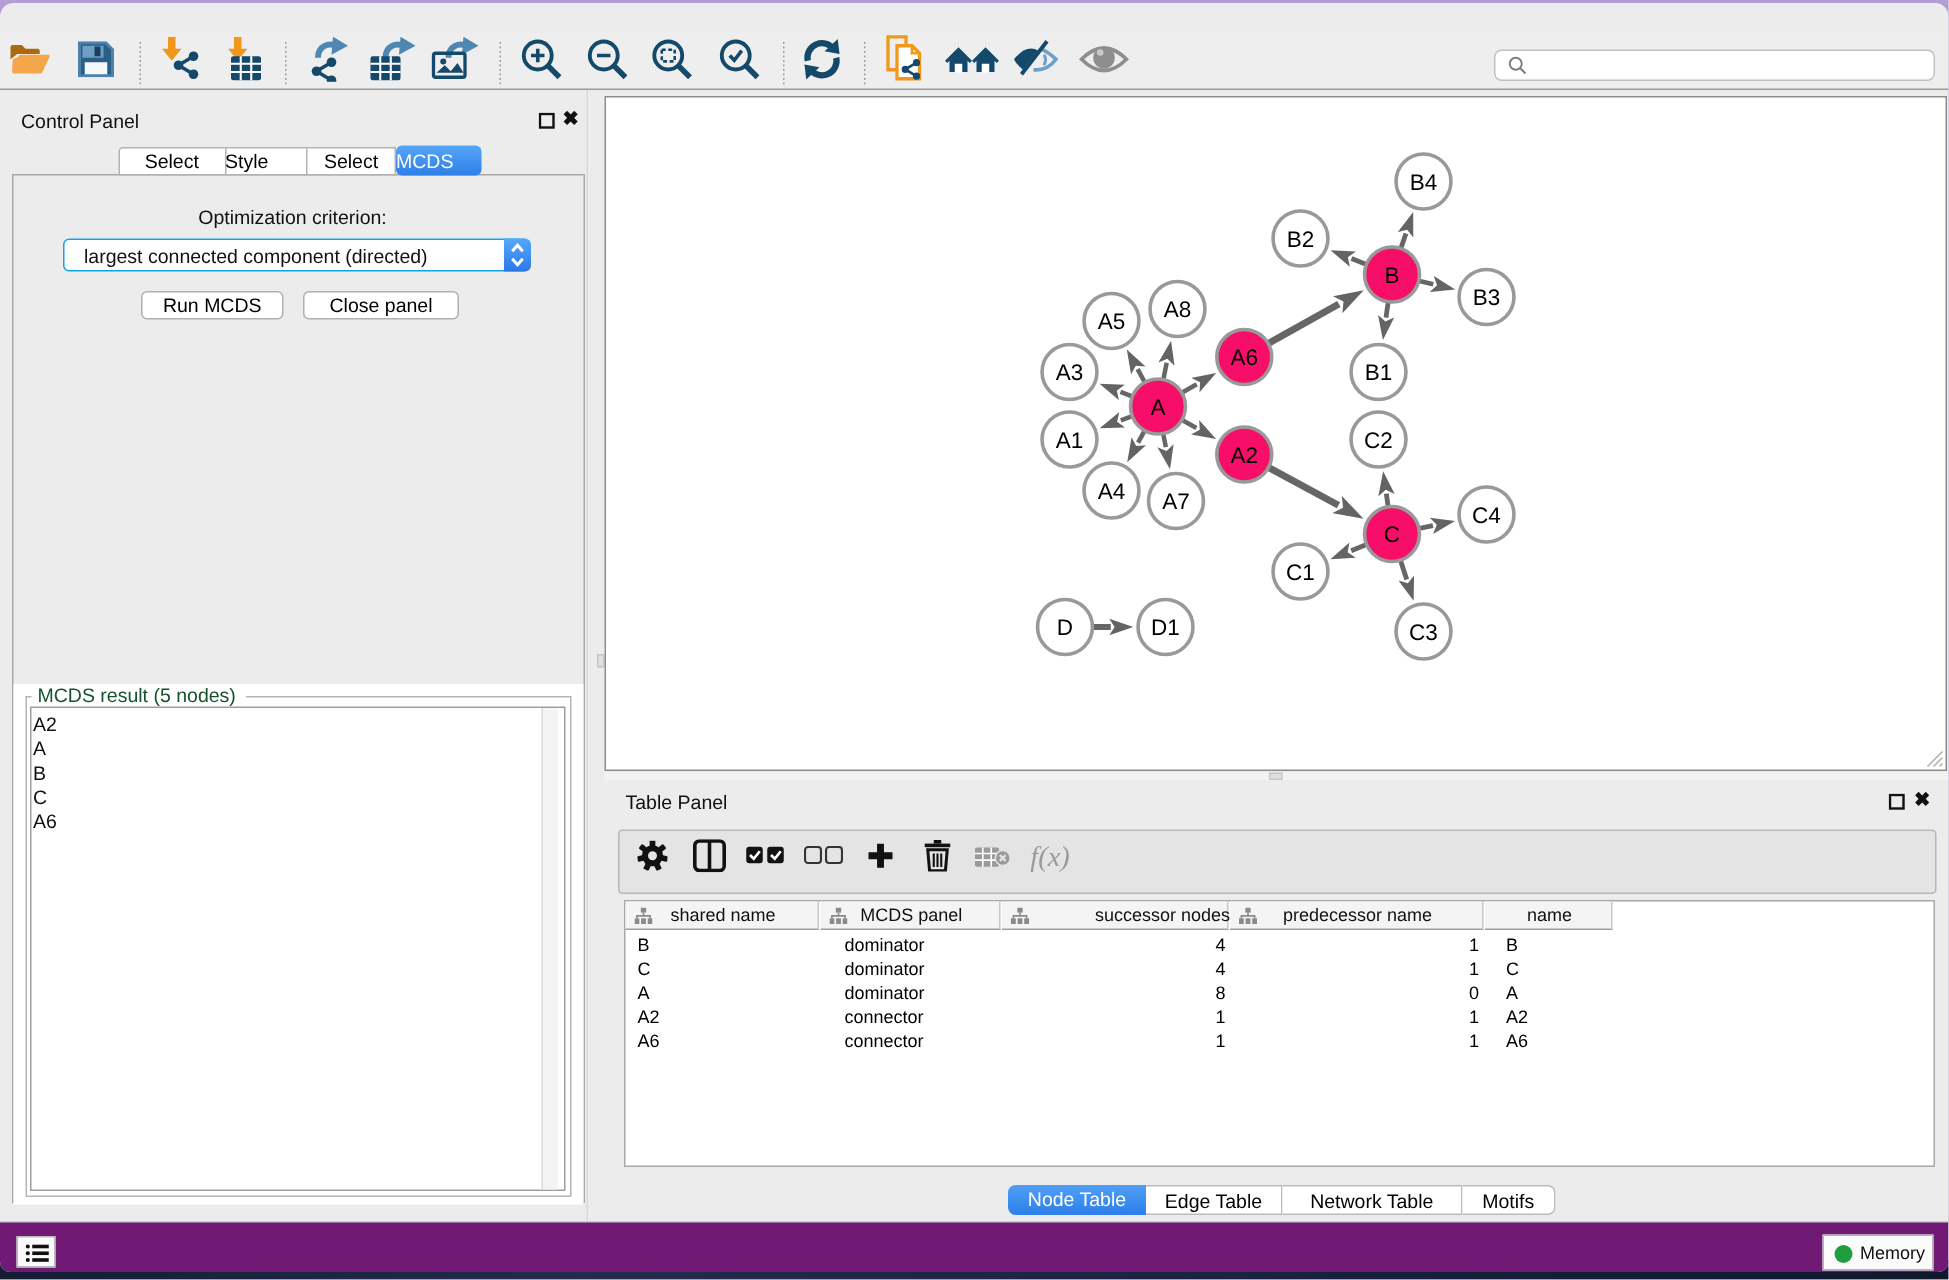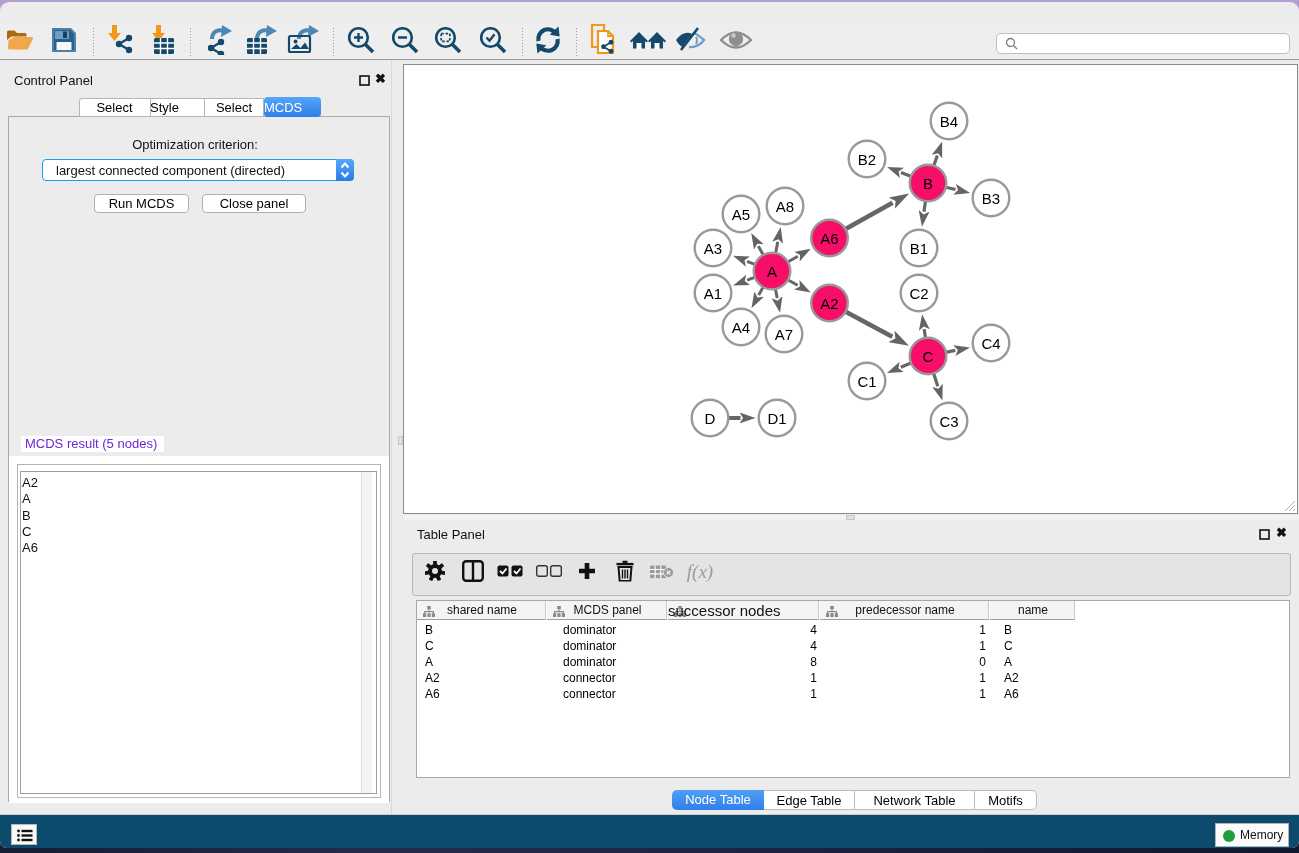--- a/index.html
+++ b/index.html
@@ -168,21 +168,21 @@
       <svg width="18" height="22" viewBox="0 0 18 22">
             <path d="M5.5 8.5 L9 4.5 L12.5 8.5 M5.5 13.5 L9 17.5 L12.5 13.5" stroke="#fff" stroke-width="2" fill="none"></path>
           </svg>
     </div>
   </div>
   <div class="abs" style="left:94px;top:134px;width:95px;height:19px;background:#fff;border:1px solid #b0b0b0;border-radius:4px;text-align:center;line-height:18px;font-size:13px">Run MCDS</div>
   <div class="abs" style="left:202px;top:134px;width:104px;height:19px;background:#fff;border:1px solid #b0b0b0;border-radius:4px;text-align:center;line-height:18px;font-size:13px">Close panel</div>
 
   <div class="abs" style="left:9px;top:396px;width:380px;height:347px;background:#fff"></div>
   <div class="abs" style="left:17px;top:404px;width:364px;height:334px;border:1px solid #b5b5b5"></div>
-  <div class="abs" style="left:21px;top:376px;width:143px;height:16px;background:#fff;font-size:13px;color:#6d28d9;padding-left:4px">MCDS result (5 nodes)</div>
+  <div class="abs" style="left:21px;top:396px;width:143px;height:16px;background:#fff;font-size:13px;color:#14532d;padding-left:4px">MCDS result (5 nodes)</div>
   <div class="abs" style="left:20px;top:411px;width:357px;height:323px;background:#fff;border:1px solid #9e9e9e"></div>
   <div class="abs" style="left:361px;top:412px;width:11px;height:321px;background:#f4f4f4;border-left:1px solid #dcdcdc"></div>
   <div class="abs" style="left:22px;top:415px;font-size:13px;line-height:16.3px;color:#111">A2<br>A<br>B<br>C<br>A6</div>
 </div>
 
 <div class="abs" style="left:391px;top:58px;width:12px;height:754px;background:#ececec;border-left:1px solid #d9d9d9"></div>
 <div class="abs" style="left:398px;top:434px;width:5px;height:9px;background:#e0e0e0;border:1px solid #c6c6c6"></div>
 
 <div class="abs" style="left:403px;top:62px;width:895px;height:450px;border:1px solid #8b8b8b;background:#fff">
   <div class="abs" style="left:0;top:22px;width:893px;height:427px">
@@ -349,21 +349,21 @@
 <div style="position:absolute;left:668px;top:599px;width:151px;height:19px;background:#f4f4f4;border-right:1px solid #c8c8c8;border-bottom:1px solid #9f9f9f;"></div>
 <div style="position:absolute;left:674px;top:601px"><svg width="12" height="11" viewBox="0 0 12 11">
         <g fill="#8a8a8a">
           <rect x="4.2" y="0" width="3.6" height="3.4"></rect>
           <rect x="0" y="7.2" width="3.2" height="3.8"></rect>
           <rect x="4.4" y="7.2" width="3.2" height="3.8"></rect>
           <rect x="8.8" y="7.2" width="3.2" height="3.8"></rect>
         </g>
         <path d="M6 3.4 v2.2 M1.6 7.2 v-1.6 h8.8 v1.6" stroke="#8a8a8a" stroke-width="1.1" fill="none"></path>
       </svg></div>
-<div style="position:absolute;left:668px;top:599px;width:152px;height:19px;line-height:19px;text-align:left;font-size:15px;color:#111">successor nodes</div>
+<div style="position:absolute;left:668px;top:599px;width:152px;height:19px;line-height:19px;text-align:right;font-size:12px;color:#111">successor nodes</div>
 <div style="position:absolute;left:820px;top:599px;width:169px;height:19px;background:#f4f4f4;border-right:1px solid #c8c8c8;border-bottom:1px solid #9f9f9f;"></div>
 <div style="position:absolute;left:826px;top:601px"><svg width="12" height="11" viewBox="0 0 12 11">
         <g fill="#8a8a8a">
           <rect x="4.2" y="0" width="3.6" height="3.4"></rect>
           <rect x="0" y="7.2" width="3.2" height="3.8"></rect>
           <rect x="4.4" y="7.2" width="3.2" height="3.8"></rect>
           <rect x="8.8" y="7.2" width="3.2" height="3.8"></rect>
         </g>
         <path d="M6 3.4 v2.2 M1.6 7.2 v-1.6 h8.8 v1.6" stroke="#8a8a8a" stroke-width="1.1" fill="none"></path>
       </svg></div>
@@ -394,21 +394,21 @@
 <div style="position:absolute;left:563px;top:684px;height:16px;line-height:16px;font-size:12px">connector</div>
 <div style="position:absolute;left:700px;top:684px;width:117px;height:16px;line-height:16px;font-size:12px;text-align:right">1</div>
 <div style="position:absolute;left:860px;top:684px;width:126px;height:16px;line-height:16px;font-size:12px;text-align:right">1</div>
 <div style="position:absolute;left:1004px;top:684px;height:16px;line-height:16px;font-size:12px">A6</div>
 
 <div class="abs" style="left:672px;top:788px;width:92px;height:20px;background:linear-gradient(#4f9ff7,#2e7fe8);border-radius:5px 0 0 5px;color:#fff;font-size:13px;text-align:center;line-height:20px">Node Table</div>
 <div class="abs" style="left:764px;top:788px;width:91px;height:20px;background:#fff;border:1px solid #bbb;border-left:none;font-size:13px;text-align:center;line-height:20px">Edge Table</div>
 <div class="abs" style="left:855px;top:788px;width:120px;height:20px;background:#fff;border:1px solid #bbb;border-left:none;font-size:13px;text-align:center;line-height:20px">Network Table</div>
 <div class="abs" style="left:975px;top:788px;width:62px;height:20px;background:#fff;border:1px solid #bbb;border-left:none;border-radius:0 5px 5px 0;font-size:13px;text-align:center;line-height:20px">Motifs</div>
 
-<div class="abs" style="left:0;top:812px;width:1299px;height:34px;background:#0c4a6e;border-top:1px solid #cdcdcd">
+<div class="abs" style="left:0;top:812px;width:1299px;height:34px;background:#701a75;border-top:1px solid #cdcdcd">
   <div class="abs" style="left:11px;top:9px;width:26px;height:21px;background:#fafafa;border:1px solid #b9b9b9">
     <svg width="16" height="13" style="position:absolute;left:5px;top:4px" viewBox="0 0 16 13">
           <g fill="#111">
             <circle cx="1.5" cy="2" r="1.4"></circle>
             <circle cx="1.5" cy="6.5" r="1.4"></circle>
             <circle cx="1.5" cy="11" r="1.4"></circle>
             <rect x="4.5" y="0.8" width="11" height="2.4"></rect>
             <rect x="4.5" y="5.3" width="11" height="2.4"></rect>
             <rect x="4.5" y="9.8" width="11" height="2.4"></rect>
           </g>

